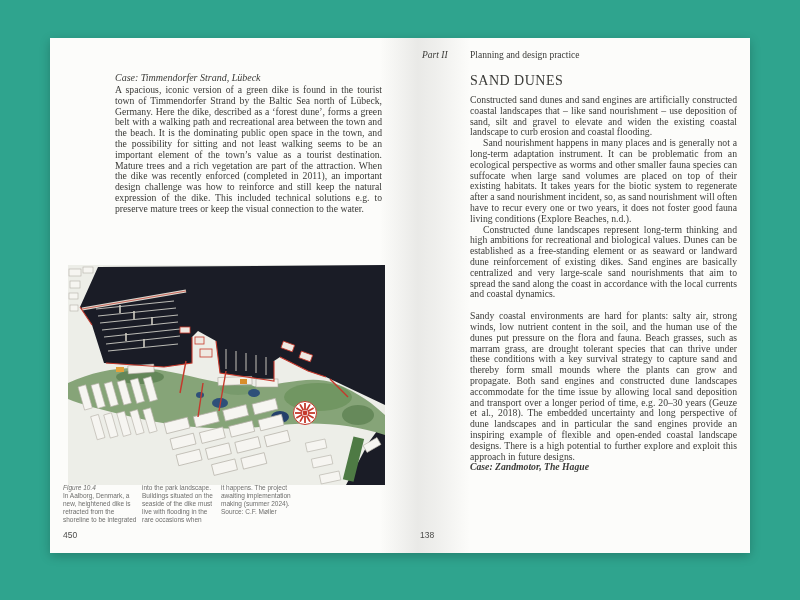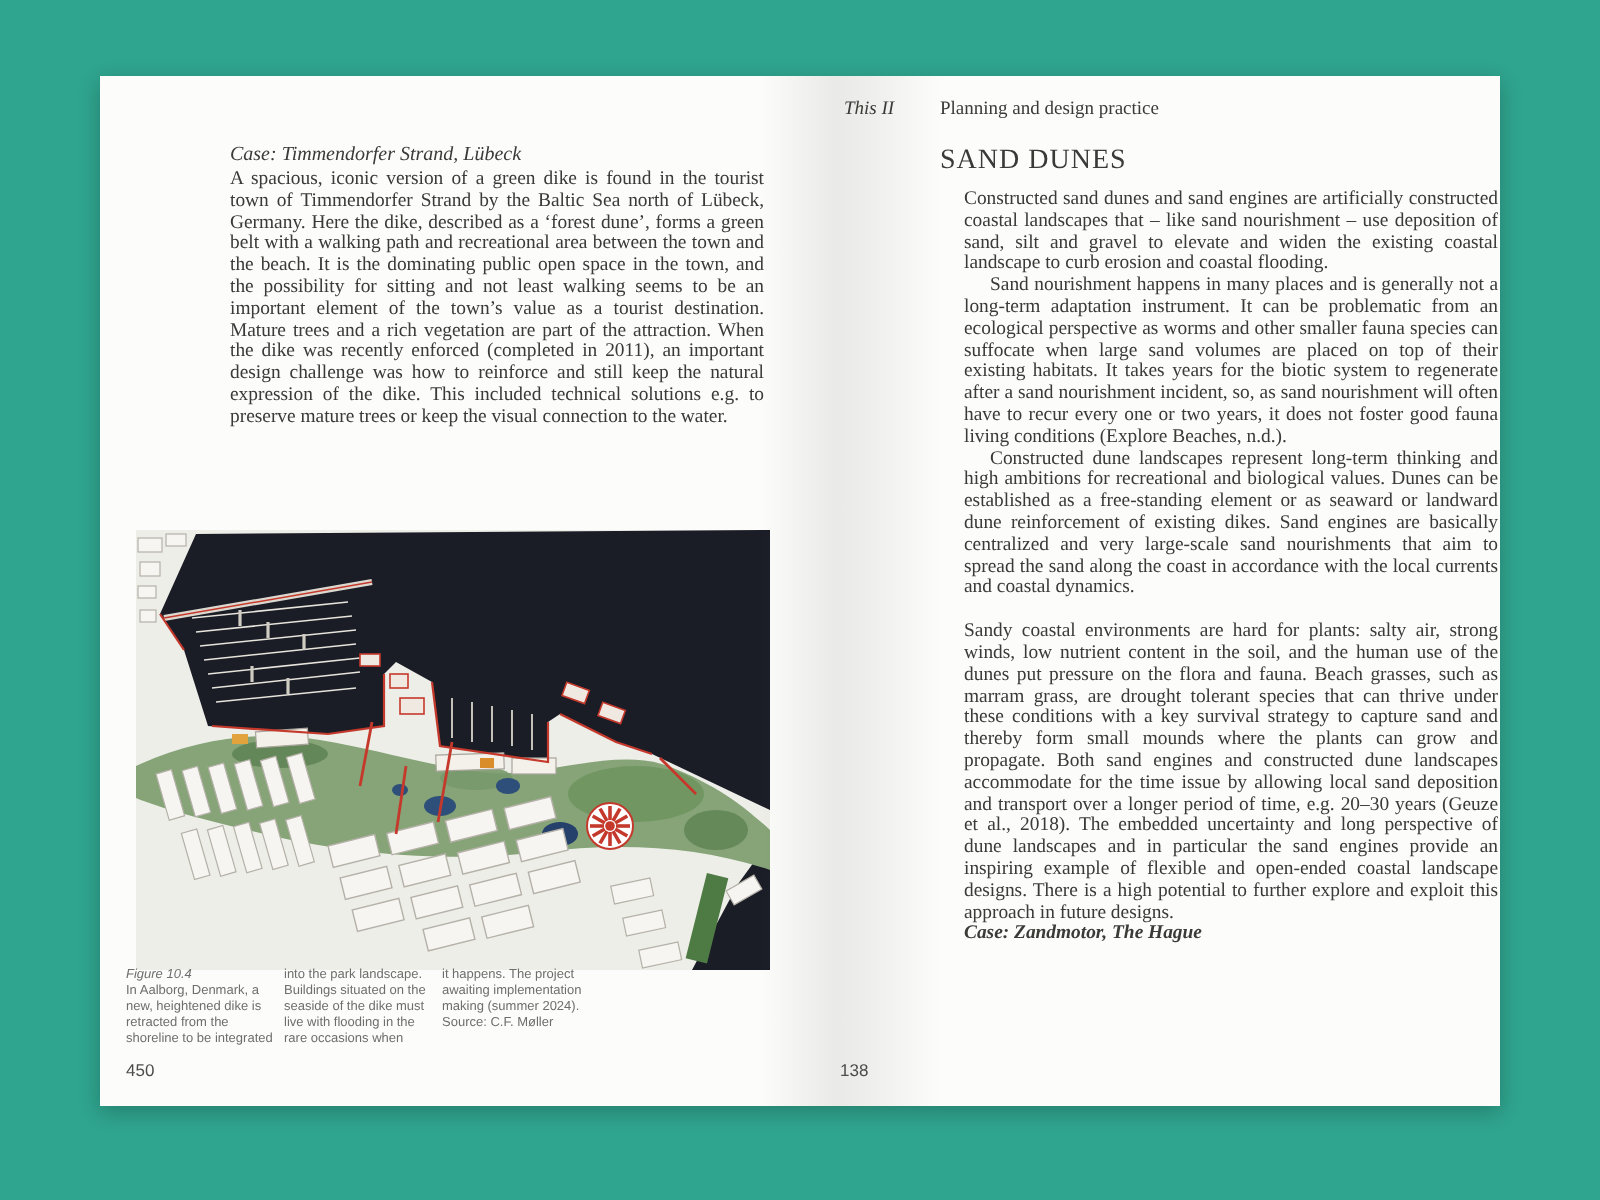--- a/index.html
+++ b/index.html
@@ -45,21 +45,21 @@
   .rp-num{left:370px;}
   .part-label{
     position:absolute;left:372px;top:12px;font-style:italic;font-size:9.5px;color:#3a3a37;
   }
   .part-title{
     position:absolute;left:420px;top:12px;font-size:9.5px;color:#3a3a37;
   }
   .section-heading{
     position:absolute;left:420px;top:35px;font-size:14px;letter-spacing:0.5px;color:#3a3a37;
   }
-  .rp-body{position:absolute;left:420px;top:57px;width:267px;margin-left:12px;}
+  .rp-body{position:absolute;left:420px;top:57px;width:267px;}
   .rp-body .indent{text-indent:13px;}
   .rp-body .spaced{margin-top:11px;}
   .rp-case-title{font-style:italic;margin-top:11px;font-style:italic;font-weight:bold;}
   .map-box svg{display:block;width:100%;height:100%;}
 </style>
 </head>
 <body>
 
 <div class="spread">
 
@@ -223,21 +223,21 @@
       <div class="col2">into the park landscape. Buildings situated on the seaside of the dike must live with flooding in the rare occasions when</div>
       <div class="col3">it happens. The project awaiting implementation making (summer 2024). Source: C.F. Møller</div>
     </div>
 
     <div class="page-num lp-num">450</div>
   </div>
 
   <div class="gutter"></div>
 
   <div>
-    <div class="part-label">This II</div>
+    <div class="part-label">Part II</div>
     <div class="part-title">Planning and design practice</div>
     <div class="section-heading">SAND DUNES</div>
 
     <div class="serif-body rp-body">
       <p>Constructed sand dunes and sand engines are artificially constructed coastal landscapes that – like sand nourishment – use deposition of sand, silt and gravel to elevate and widen the existing coastal landscape to curb erosion and coastal flooding.</p>
       <p class="indent">Sand nourishment happens in many places and is generally not a long-term adaptation instrument. It can be problematic from an ecological perspective as worms and other smaller fauna species can suffocate when large sand volumes are placed on top of their existing habitats. It takes years for the biotic system to regenerate after a sand nourishment incident, so, as sand nourishment will often have to recur every one or two years, it does not foster good fauna living conditions (Explore Beaches, n.d.).</p>
       <p class="indent">Constructed dune landscapes represent long-term thinking and high ambitions for recreational and biological values. Dunes can be established as a free-standing element or as seaward or landward dune reinforcement of existing dikes. Sand engines are basically centralized and very large-scale sand nourishments that aim to spread the sand along the coast in accordance with the local currents and coastal dynamics.</p>
       <p class="spaced">Sandy coastal environments are hard for plants: salty air, strong winds, low nutrient content in the soil, and the human use of the dunes put pressure on the flora and fauna. Beach grasses, such as marram grass, are drought tolerant species that can thrive under these conditions with a key survival strategy to capture sand and thereby form small mounds where the plants can grow and propagate. Both sand engines and constructed dune landscapes accommodate for the time issue by allowing local sand deposition and transport over a longer period of time, e.g. 20–30 years (Geuze et al., 2018). The embedded uncertainty and long perspective of dune landscapes and in particular the sand engines provide an inspiring example of flexible and open-ended coastal landscape designs. There is a high potential to further explore and exploit this approach in future designs.</p>
       <p class="rp-case-title">Case: Zandmotor, The Hague</p>
     </div>

